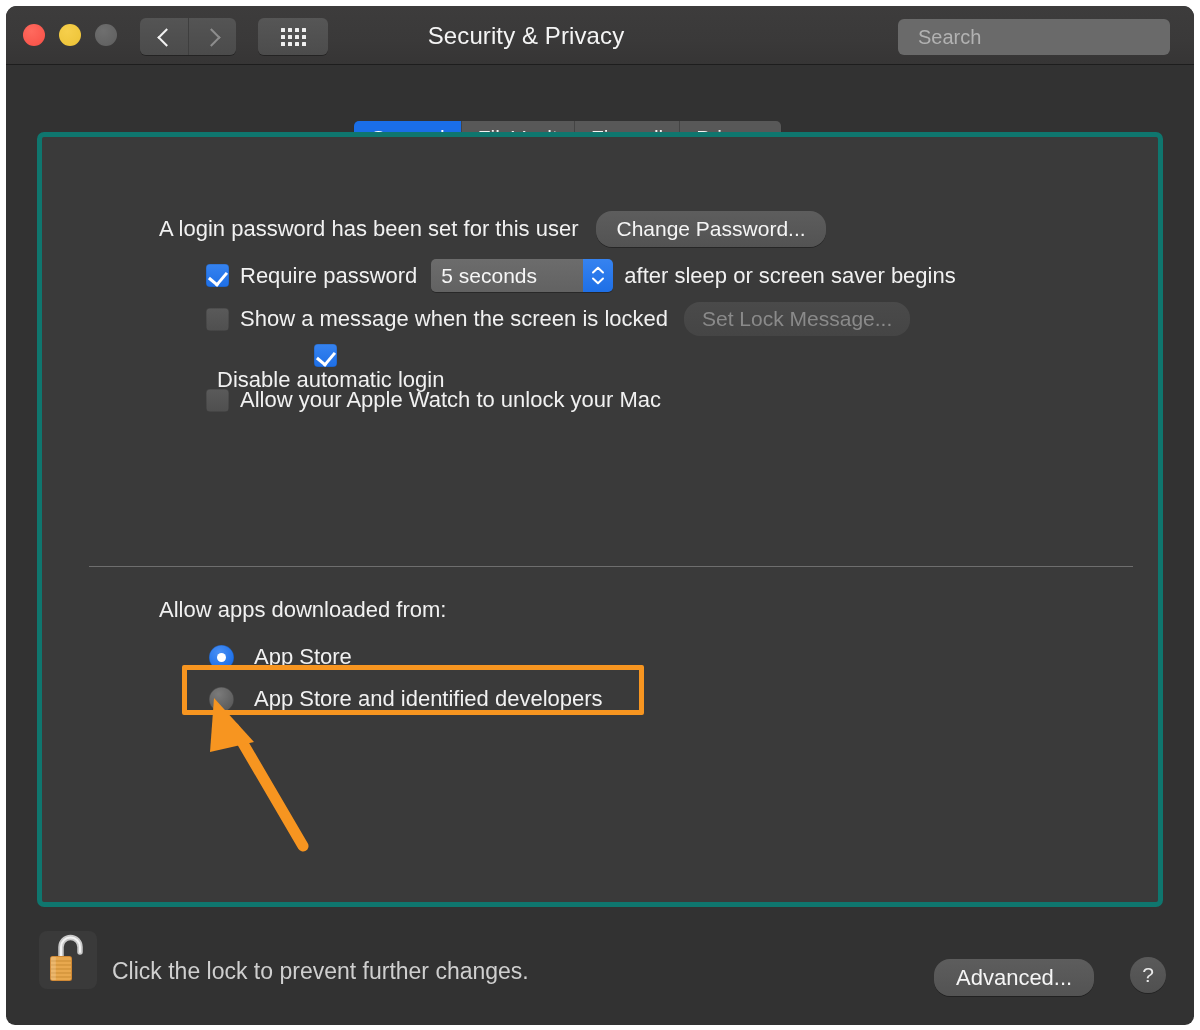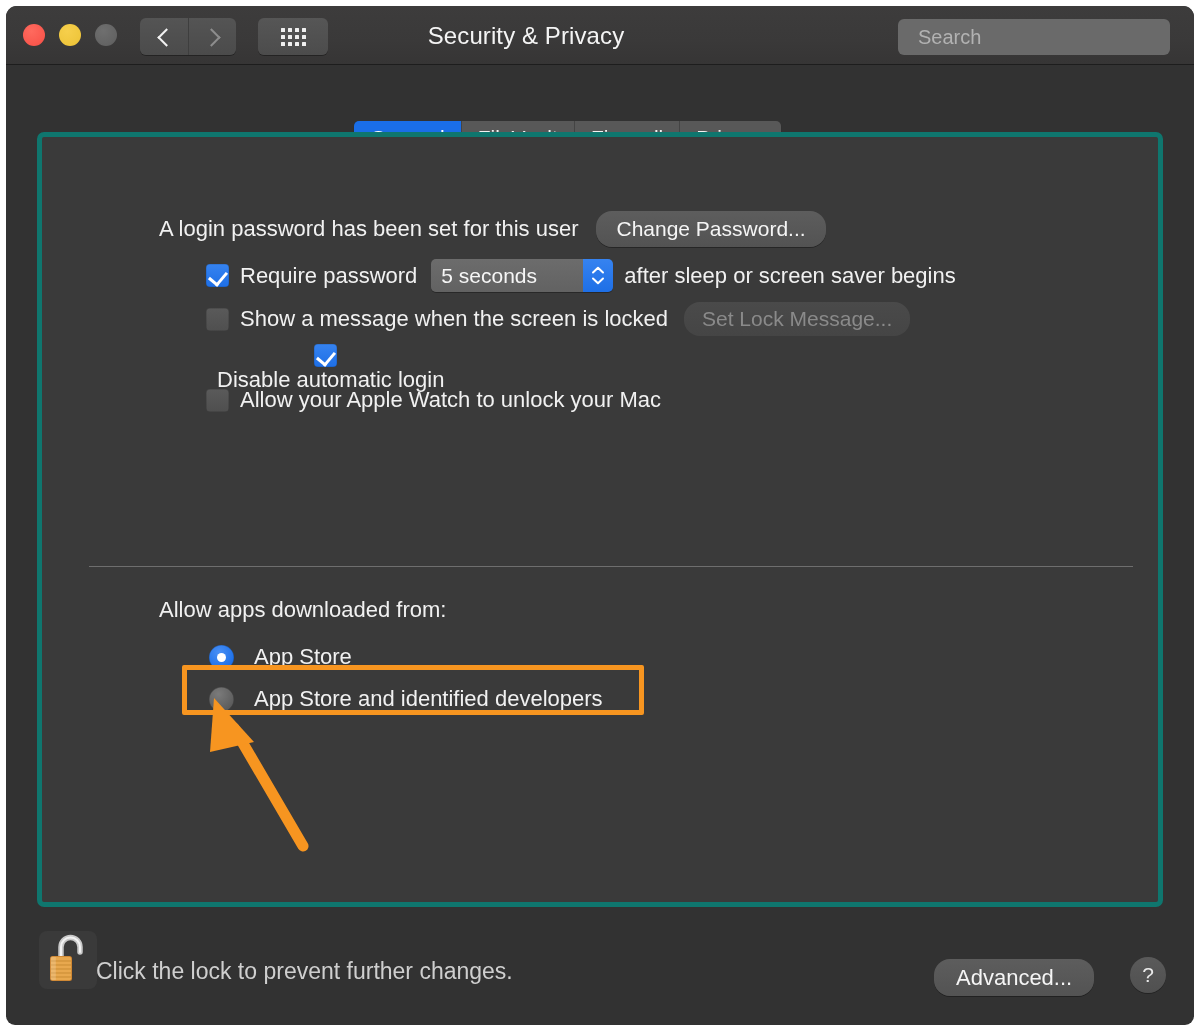--- a/index.html
+++ b/index.html
@@ -315,21 +315,21 @@
   
   #lock-icon-wrap {
     position: absolute;
     left: 33px; top: 925px;
     width: 58px; height: 58px;
     background: #3a3a3a;
     border-radius: 8px;
   }
   #footer-text {
     position: absolute;
-    left: 90px; top: 952px;
+    left: 106px; top: 952px;
     color: #cfcfcf;
     font-size: 23px;
   }
   #btn-advanced {
     position: absolute;
     left: 928px; top: 953px;
     height: 37px;
     padding: 0 22px;
     font-size: 22px;
   }

